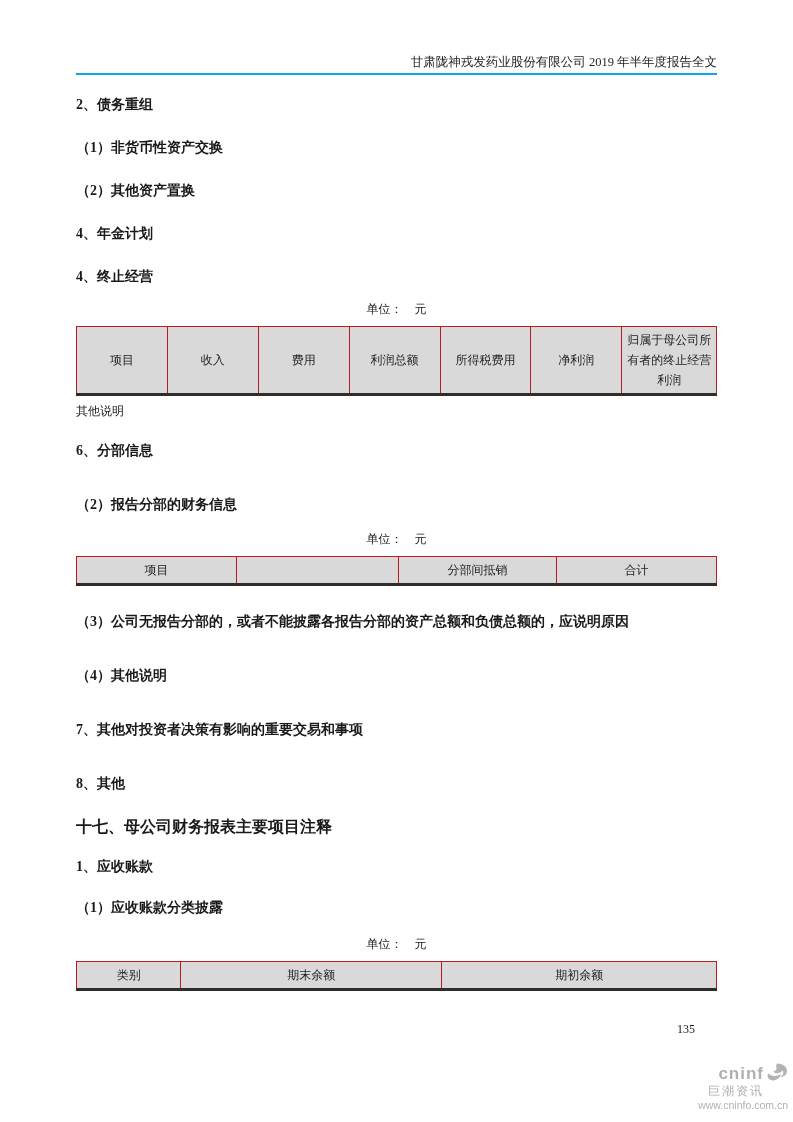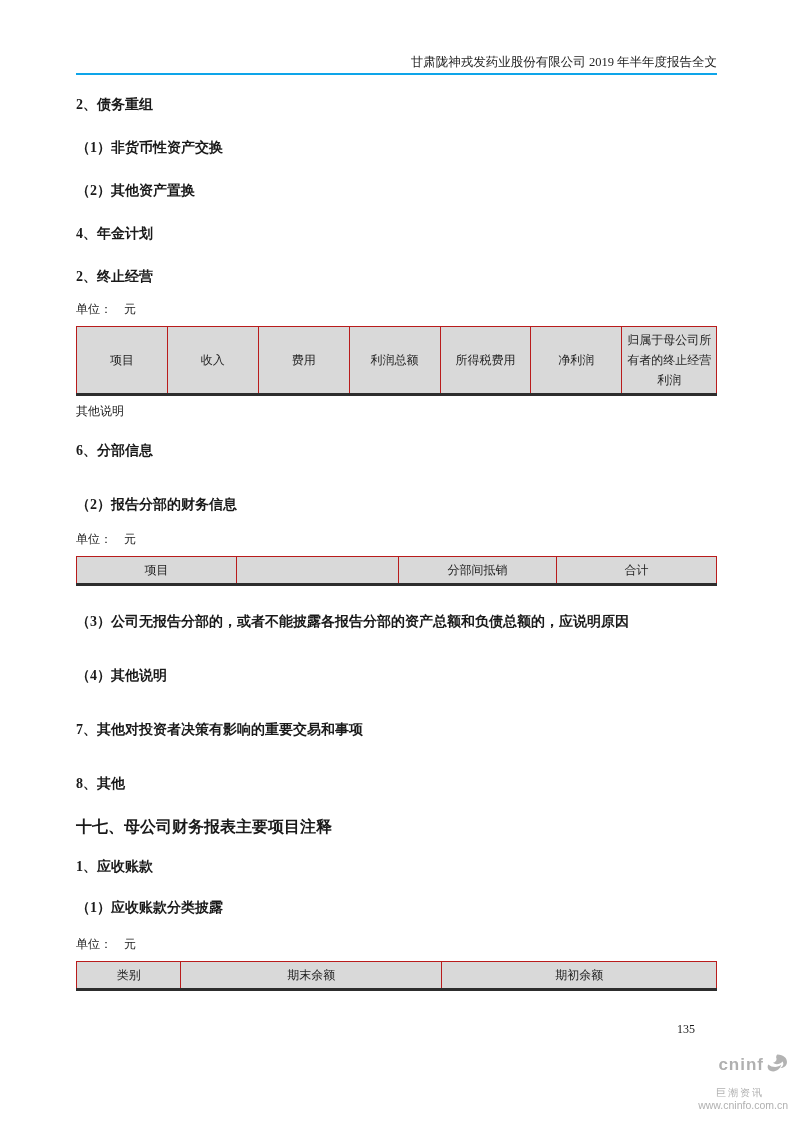--- a/index.html
+++ b/index.html
@@ -43,21 +43,21 @@
     font-weight: bold;
     line-height: 22px;
     margin: 0;
   }
   .small-text {
     font-size: 12px;
     line-height: 16px;
     margin: 0;
   }
   .unit-line {
-    text-align: left;
+    text-align: center;
   }
   .mt21 { margin-top: 21px; }
   .mt25 { margin-top: 25px; }
   .mt15 { margin-top: 15px; }
   .mt9  { margin-top: 9px; }
   .mt7  { margin-top: 7px; }
   .mt23 { margin-top: 23px; }
   .mt24 { margin-top: 24px; }
   .mt22 { margin-top: 36px; }
   .mt17 { margin-top: 17px; }
@@ -105,45 +105,44 @@
     align-items: center;
     justify-content: flex-end;
     gap: 2px;
   }
   .cninfo-logo .brand {
     font-size: 17px;
     font-weight: bold;
     letter-spacing: 1px;
   }
   .cninfo-logo .cn-name {
-    font-size: 10px;
+    font-size: 12px;
     letter-spacing: 2px;
     margin-right: 24px;
-    margin-top: 11px;
   }
   .cninfo-logo .url {
     font-size: 10.5px;
     margin-top: 2px;
   }
 </style>
 </head>
 <body>
 
 <div class="page">
   <div class="content">
 
     <div class="doc-header">
       <span class="title">甘肃陇神戎发药业股份有限公司 2019 年半年度报告全文</span>
     </div>
 
     <p class="h2 mt21">2、债务重组</p>
     <p class="h2 mt25">（1）非货币性资产交换</p>
     <p class="h2 mt25">（2）其他资产置换</p>
     <p class="h2 mt25">4、年金计划</p>
-    <p class="h2 mt25">2、终止经营</p>
+    <p class="h2 mt25">4、终止经营</p>
 
     <p class="small-text unit-line mt15">单位：　元</p>
 
     <table class="hdr-table tall mt9">
       <colgroup>
         <col style="width:14.2%">
           <col style="width:14.2%">
           <col style="width:14.2%">
           <col style="width:14.2%">
           <col style="width:14.2%">

